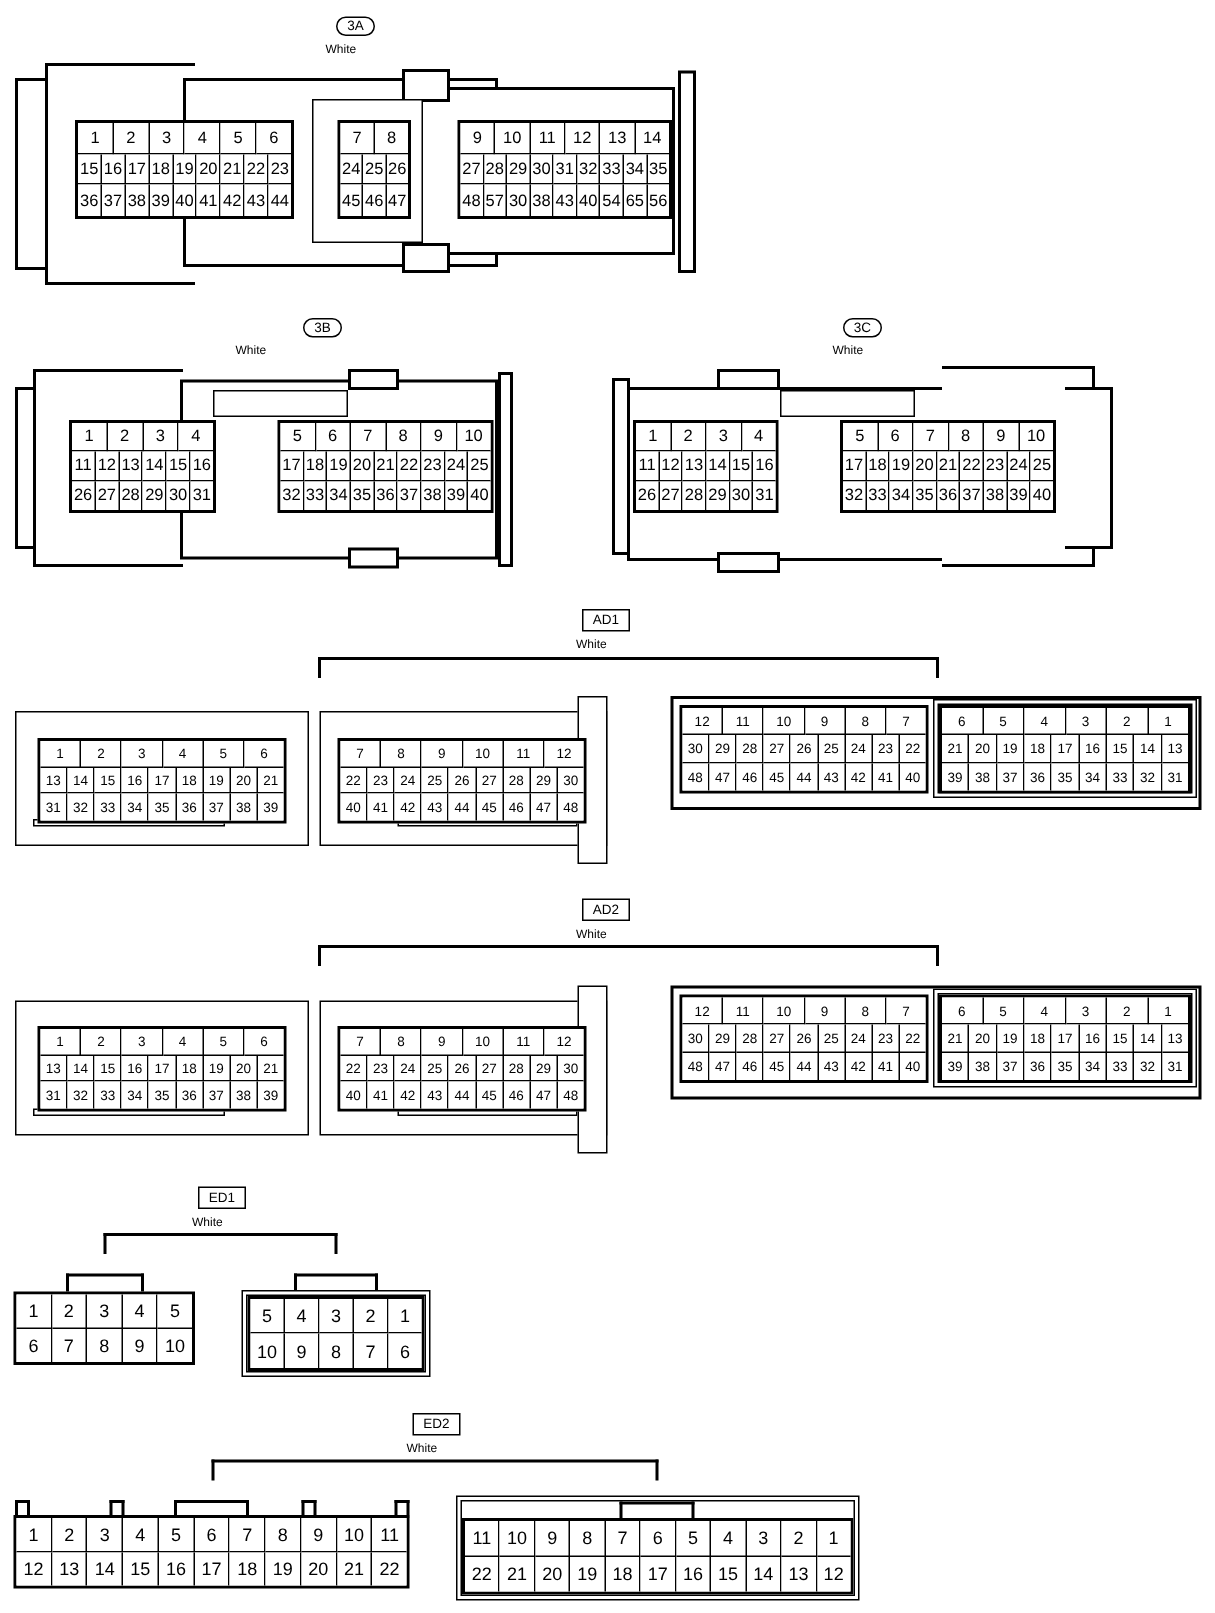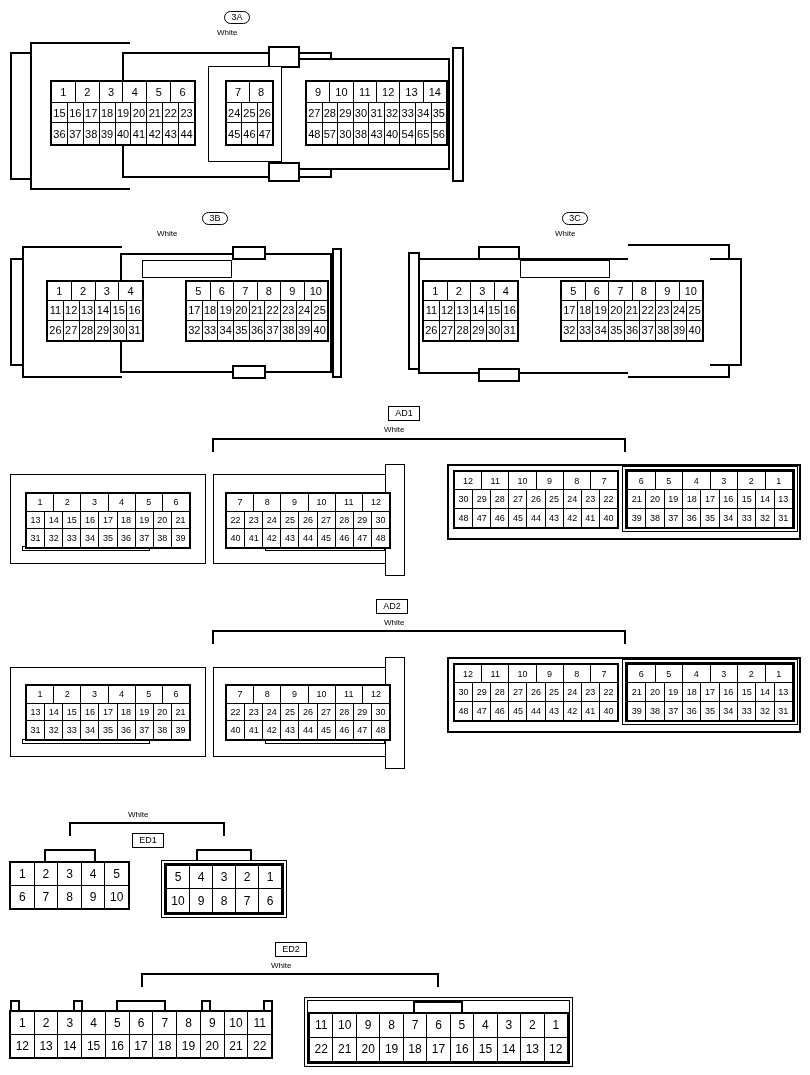--- a/index.html
+++ b/index.html
@@ -387,21 +387,21 @@
         <div class="cell">36</div>
         <div class="cell">35</div>
         <div class="cell">34</div>
         <div class="cell">33</div>
         <div class="cell">32</div>
         <div class="cell">31</div>
       </div>
     </div>
 </div>
 
-<div class="boxlabel" style="left:376px;top:599px;">AD2</div>
+<div class="boxlabel" style="left:388px;top:599px;">AD2</div>
 <div class="sub" style="left:384px;top:618px;">White</div>
 <div class="bracket" style="left:212px;top:630px;width:414px;height:14px;"></div>
 <div>
   <div class="thin" style="left:10px;top:667px;width:196px;height:90px;"></div>
   <div class="thin" style="left:213px;top:667px;width:192px;height:90px;"></div>
   <div class="thin" style="left:385px;top:657px;width:20px;height:112px;"></div>
   <div class="thin" style="left:22px;top:739px;width:128px;height:5px;"></div>
   <div class="thin" style="left:265px;top:739px;width:120px;height:5px;"></div>
   <div class="grid small" style="left:25px;top:684px;width:166px;height:57px;" id="gad2l0">
       <div class="row">
@@ -530,21 +530,21 @@
         <div class="cell">36</div>
         <div class="cell">35</div>
         <div class="cell">34</div>
         <div class="cell">33</div>
         <div class="cell">32</div>
         <div class="cell">31</div>
       </div>
     </div>
 </div>
 
-<div class="boxlabel" style="left:132px;top:791px;margin-top:42px;">ED1</div>
+<div class="boxlabel" style="left:132px;top:791px;">ED1</div>
 <div class="sub" style="left:128px;top:810px;">White</div>
 <div class="bracket" style="left:69px;top:822px;width:156px;height:14px;"></div>
 <div class="housing" style="left:44px;top:849px;width:52px;height:14px;border-bottom:none;"></div>
 <div class="grid large" style="left:9px;top:861px;width:121px;height:49px;" id="ged1l">
     <div class="row">
       <div class="cell">1</div>
       <div class="cell">2</div>
       <div class="cell">3</div>
       <div class="cell">4</div>
       <div class="cell">5</div>

